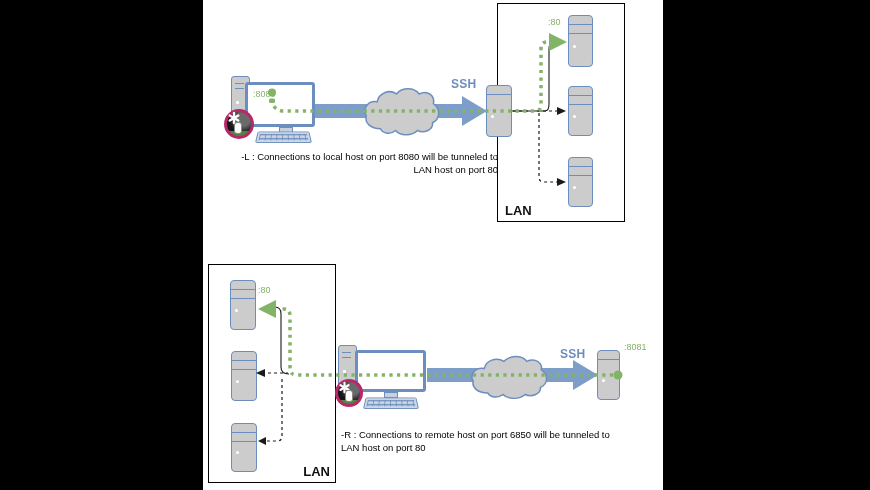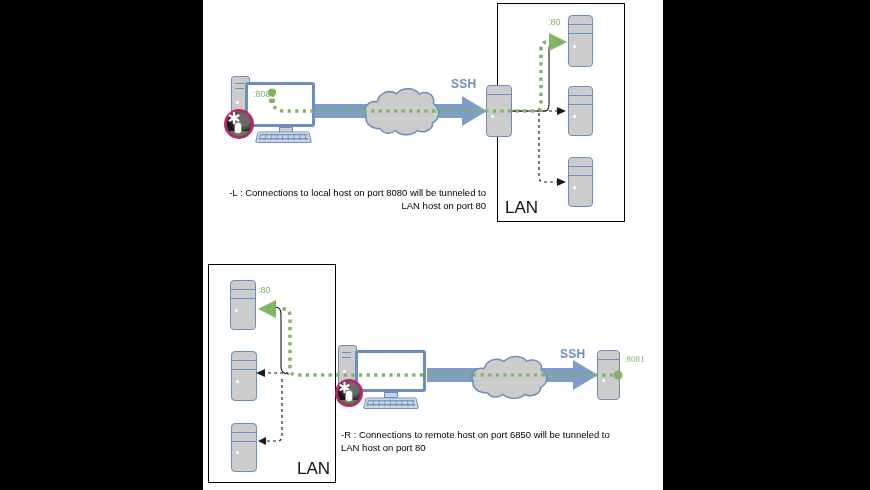--- a/index.html
+++ b/index.html
@@ -10,21 +10,21 @@
   .stage{position:relative;width:870px;height:490px;background:#000;overflow:hidden;
          font-family:"Liberation Sans",sans-serif;}
   .white{position:absolute;left:203px;top:0;width:460px;height:490px;background:#fff;}
   svg.layer{position:absolute;left:0;top:0;}
   .under{z-index:1;}
   .over{z-index:3;}
   .el{position:absolute;z-index:2;box-sizing:border-box;}
   .txt{position:absolute;z-index:4;white-space:nowrap;}
 
   .lanbox{border:1px solid #000;background:#fff;}
-  .lan-label{position:absolute;font-weight:normal;font-size:17px;color:#111;z-index:4;}
+  .lan-label{position:absolute;font-weight:bold;font-size:13px;color:#111;z-index:4;}
 
   .server{background:var(--fill);border:1.5px solid var(--blue);border-radius:4px;}
   .server .band{position:absolute;left:-1px;right:-1px;border-top:1.5px solid var(--blue);}
   .server .b1{top:8px;} .server .b2{top:17px;}
   .server .led{position:absolute;left:4px;top:58%;width:3px;height:3px;background:#fff;border-radius:50%;}
 
   .tower{background:var(--fill);border:1.5px solid var(--blue);border-radius:3px;}
   .tower .slot{position:absolute;left:3px;width:9px;border-top:1.5px solid var(--blue);}
   .tower .s1{top:6px;} .tower .s2{top:11px;}
   .tower .led{position:absolute;left:4px;top:24px;width:2.5px;height:2.5px;background:#fff;border-radius:50%;}
@@ -120,21 +120,21 @@
         <line x1="2.7" y1="4.5" x2="11.3" y2="9.5"></line>
         <line x1="11.3" y1="4.5" x2="2.7" y2="9.5"></line>
       </g>
     </svg>
     <span class="mouse"></span>
   </div>
 
   <span class="txt ssh" style="left:451px;top:77px;">SSH</span>
   <span class="txt port" style="left:548px;top:17px;">:80</span>
 
-  <div class="caption cap-right" style="left:212px;top:151px;width:274px;margin-top:36px;">
+  <div class="caption cap-right" style="left:224px;top:151px;width:274px;">
     <div>-L : Connections to local host on port 8080 will be tunneled to</div>
     <div>LAN host on port 80</div>
   </div>
 
   <div class="el lanbox" style="left:208px;top:264px;width:128px;height:219px;">
     <span class="lan-label" style="right:5px;bottom:3px;">LAN</span>
   </div>
 
   <div class="el server two" style="left:230px;top:280px;width:26px;height:50px;">
     <span class="band b1"></span>
@@ -174,21 +174,21 @@
     <span class="mouse"></span>
   </div>
 
   <div class="el server one" style="left:597px;top:350px;width:23px;height:50px;">
     <span class="band b1"></span>
 
     <span class="led"></span>
   </div>
 
   <span class="txt ssh" style="left:560px;top:347px;">SSH</span>
-  <span class="txt port" style="left:624px;top:354px;font-family:Liberation Serif, serif;">:8081</span>
+  <span class="txt port" style="left:624px;top:342px;">:8081</span>
   <span class="txt port" style="left:258px;top:285px;">:80</span>
 
   <div class="caption" style="left:341px;top:429px;width:292px;">
     <div>-R : Connections to remote host on port 6850 will be tunneled to</div>
     <div>LAN host on port 80</div>
   </div>
 
   <svg class="layer over" width="870" height="490">
 
     <path d="M513,111 L558,111" style="stroke:var(--line);stroke-width:1.2;stroke-dasharray:3,3;fill:none"></path>

